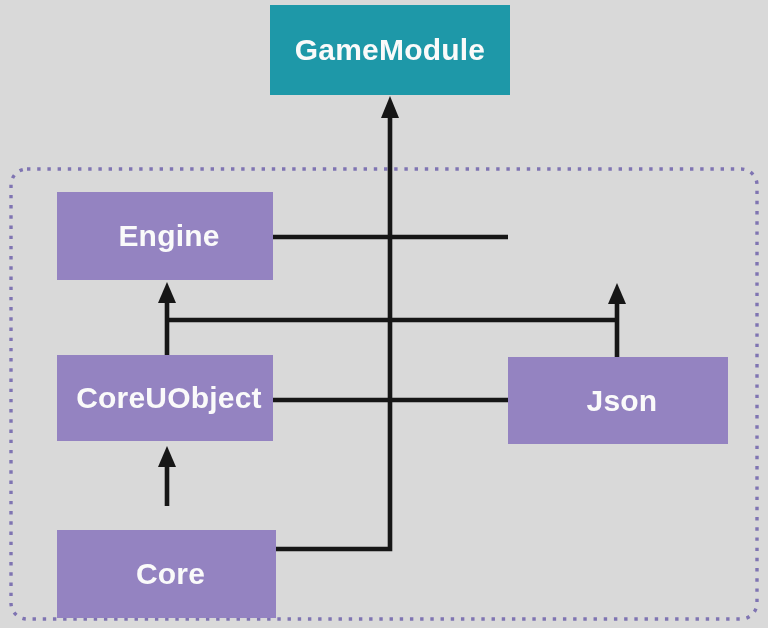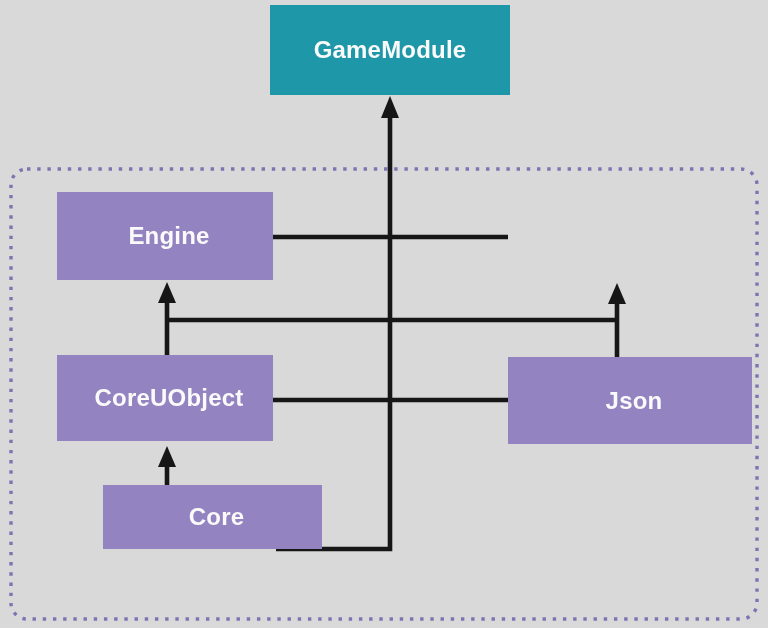--- a/index.html
+++ b/index.html
@@ -36,33 +36,33 @@
     stroke-width:4.6;
     stroke-linejoin:miter;
   }
   .arrowhead{fill:var(--connector);stroke:none;}
   .node{
     position:absolute;
     display:flex;
     align-items:center;
     justify-content:center;
     color:var(--node-text);
-    font-size:24px;
+    font-size:30px;
     font-weight:700;
     letter-spacing:.2px;
     text-align:center;
   }
   .node.teal{background:var(--game-module-fill);}
   .node.purple{background:var(--engine-module-fill);padding-left:8px;}
   #node-gamemodule{left:270px;top:5px;width:240px;height:90px;}
   #node-engine{left:57px;top:192px;width:216px;height:88px;}
   #node-jsonutilities{left:508px;top:193px;width:221px;height:87px;}
   #node-coreuobject{left:57px;top:355px;width:216px;height:86px;}
-  #node-json{left:508px;top:357px;width:244px;height:87px;}
-  #node-core{left:57px;top:485px;width:219px;height:64px;margin-left:46px;}
+  #node-json{left:508px;top:357px;width:220px;height:87px;}
+  #node-core{left:57px;top:530px;width:219px;height:88px;}
 </style>
 </head>
 <body>
 
 <div class="stage">
 
   <svg viewBox="0 0 768 628">
 
     <rect class="group-border" x="11" y="169" width="746" height="450" rx="16" ry="16"></rect>
 

